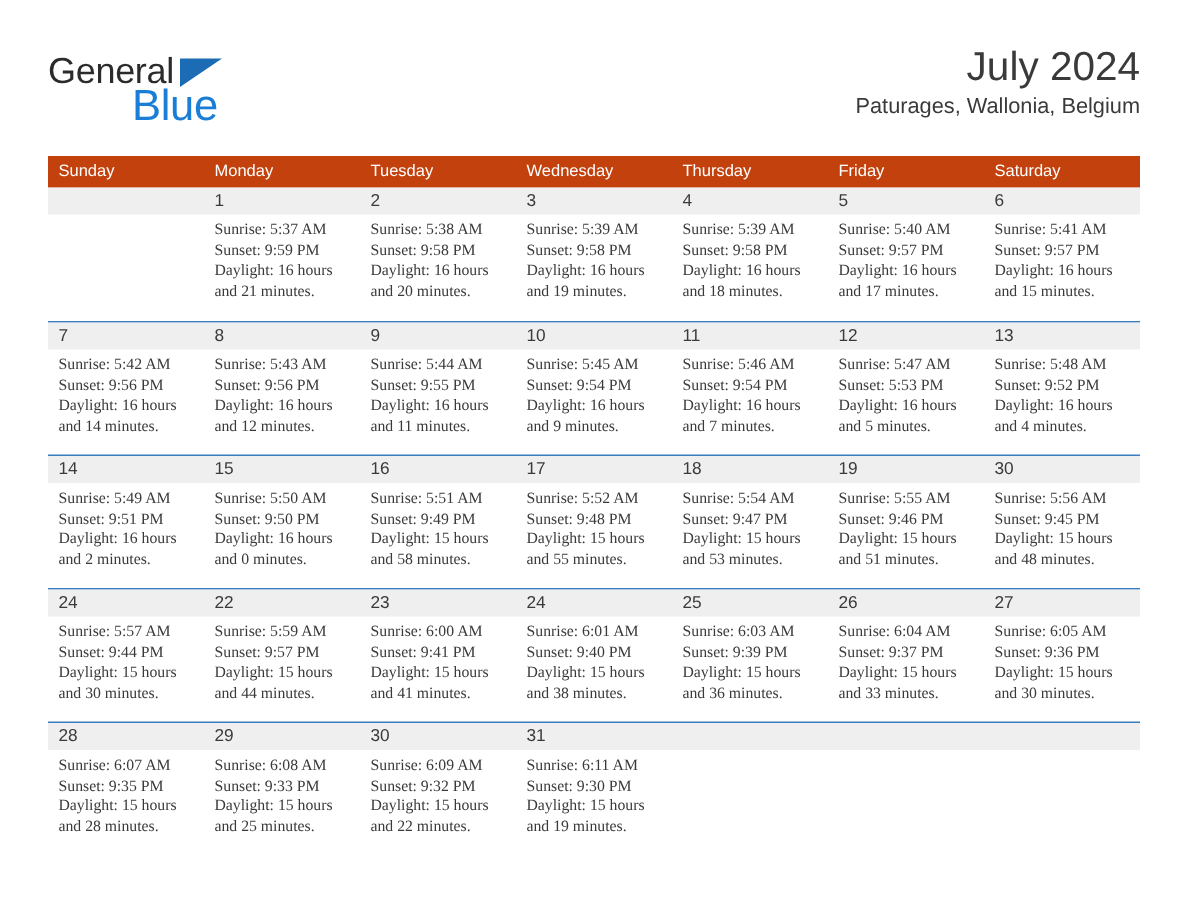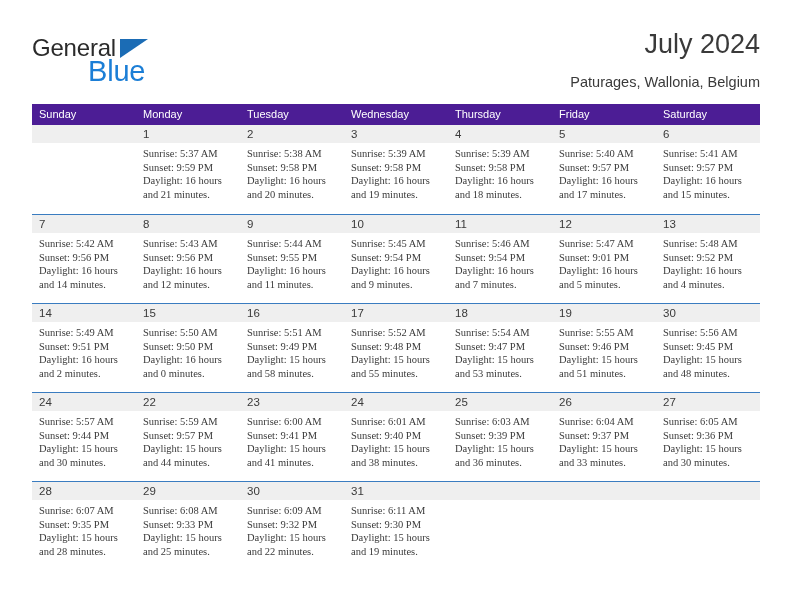--- a/index.html
+++ b/index.html
@@ -72,38 +72,38 @@
     top: 0;
     text-align: right;
   }
   .cal-title {
     font-size: 27px;
     color: #3a3a3a;
     line-height: 32px;
     white-space: nowrap;
   }
   .cal-subtitle {
-    margin-top: 13px;
+    margin-top: 2px;
     font-size: 14.5px;
     color: #3a3a3a;
     line-height: 18px;
     white-space: nowrap;
   }
 
   
   .calendar {
     position: absolute;
     left: 32px;
     top: 104px;
     width: 728px;
   }
 
   .weekday-header {
     display: flex;
-    background: #4c1d95;
+    background: #c2410c;
     height: 21px;
   }
   .weekday-cell {
     flex: 1 1 0;
     color: #ffffff;
     font-size: 11px;
     line-height: 21px;
     padding-left: 7px;
     box-sizing: border-box;
     white-space: nowrap;
@@ -286,21 +286,21 @@
           <div>Sunrise: 5:46 AM</div>
           <div>Sunset: 9:54 PM</div>
           <div>Daylight: 16 hours</div>
           <div>and 7 minutes.</div>
         </div>
       </div>
       <div class="day-cell">
         <div class="day-number">12</div>
         <div class="day-info">
           <div>Sunrise: 5:47 AM</div>
-          <div>Sunset: 9:01 PM</div>
+          <div>Sunset: 5:53 PM</div>
           <div>Daylight: 16 hours</div>
           <div>and 5 minutes.</div>
         </div>
       </div>
       <div class="day-cell">
         <div class="day-number">13</div>
         <div class="day-info">
           <div>Sunrise: 5:48 AM</div>
           <div>Sunset: 9:52 PM</div>
           <div>Daylight: 16 hours</div>

